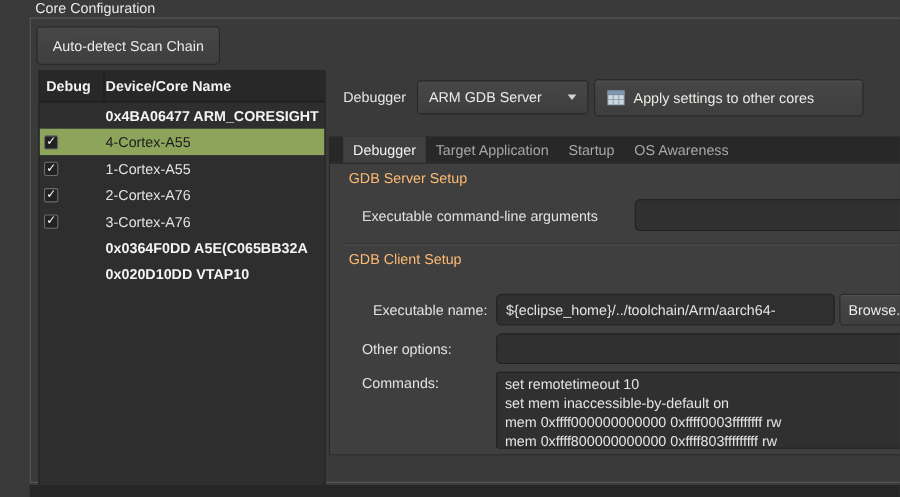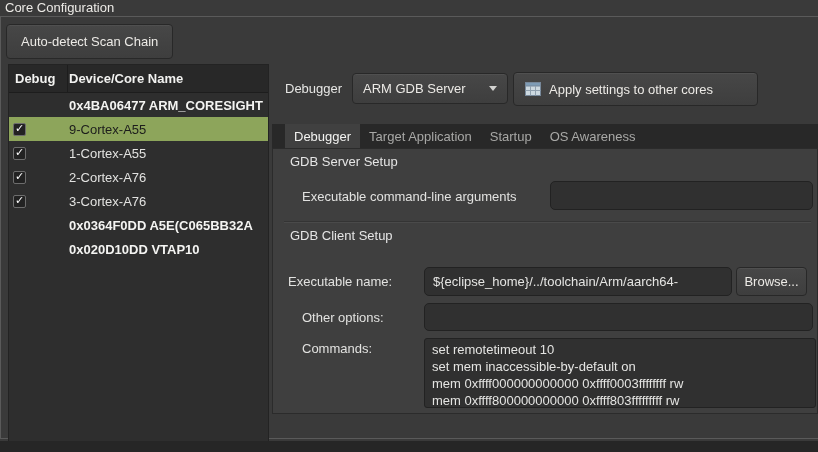--- a/index.html
+++ b/index.html
@@ -4,21 +4,21 @@
 <style>
   * { margin:0; padding:0; box-sizing:border-box; }
   html,body { width:818px; height:452px; overflow:hidden; }
   body {
     position:relative;
     background:#3a3a3a;
     font-family:"Liberation Sans","DejaVu Sans",sans-serif;
     font-size:13px;
     color:#e6e6e4;
   }
-  .abs { position:absolute; }
+  .abs { position:absolute;margin-left:27px; }
 
   
   .group-title { left:5px; top:0px; height:15px; color:#eceae6; }
   .group-frame {
     left:0; top:16px; width:830px; height:423px;
     border:1px solid #5a5a5a; border-right:none;
     background:#3a3a3a;
   }
   .bottom-strip { left:0; top:441px; width:818px; height:11px; background:#262626; }
 
@@ -79,26 +79,26 @@
     background:#282828; display:flex; align-items:stretch; padding-left:13px;
   }
   .tab { display:flex; align-items:center; padding:0 9px; color:#a8a8a6; }
   .tab.active { background:#404040; color:#f2f2f0; }
 
   
   .content-frame {
     left:272px; top:148px; width:546px; height:266px;
     background:#3f3f3f; border:1px solid #2b2b2b;
   }
-  .sec-title { color:#e5e5e5; }
+  .sec-title { color:#fdba74; }
   .sec-server-title { left:290px; top:154px; }
   .sec-client-title { left:290px; top:228px; }
   .field-label { color:#e2e2e0; }
   .args-label { left:302px; top:189px; }
-  .exec-label { left:288px; top:274px; }
+  .exec-label { left:312px; top:274px; }
   .other-label { left:302px; top:310px; }
   .commands-label { left:302px; top:341px; }
 
   .entry {
     background:#303030; border:1px solid #222222; border-radius:5px;
     color:#e4e4e2; font-size:13px; font-family:inherit;
     padding:0 8px; outline:none;
   }
   .args-entry { left:550px; top:181px; width:263px; height:29px; }
   .exec-entry { left:424px; top:267px; width:308px; height:29px; }
@@ -131,21 +131,21 @@
 
   <div class="trow bold">
     <div class="cell-debug"></div>
     <div class="cell-name">0x4BA06477 ARM_CORESIGHT</div>
   </div>
 
   <div class="trow selected">
     <div class="cell-debug">
       <span class="checkbox checked"></span>
     </div>
-    <div class="cell-name">9-Cortex-A55</div>
+    <div class="cell-name">4-Cortex-A55</div>
   </div>
 
   <div class="trow">
     <div class="cell-debug">
       <span class="checkbox checked"></span>
     </div>
     <div class="cell-name">1-Cortex-A55</div>
   </div>
 
   <div class="trow">

